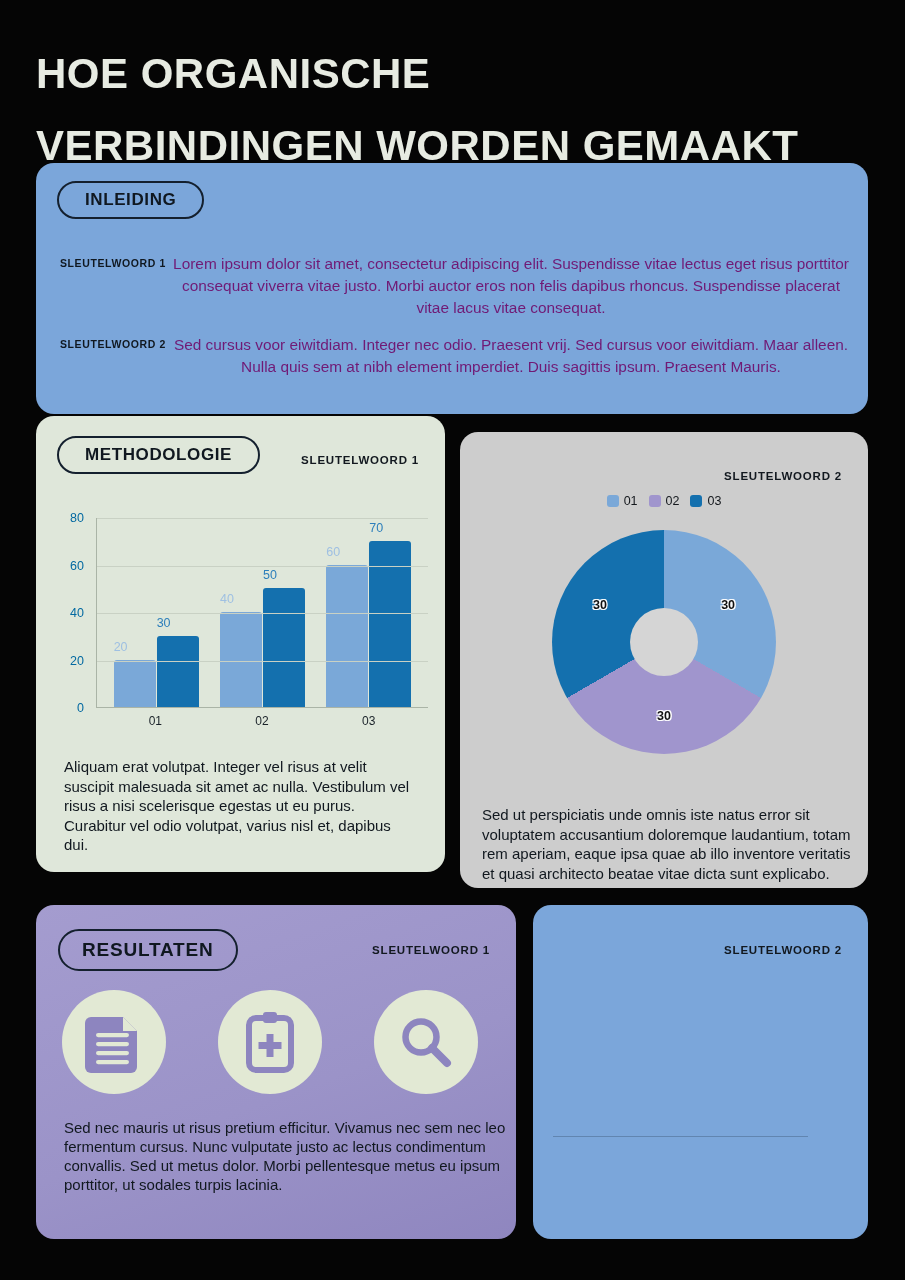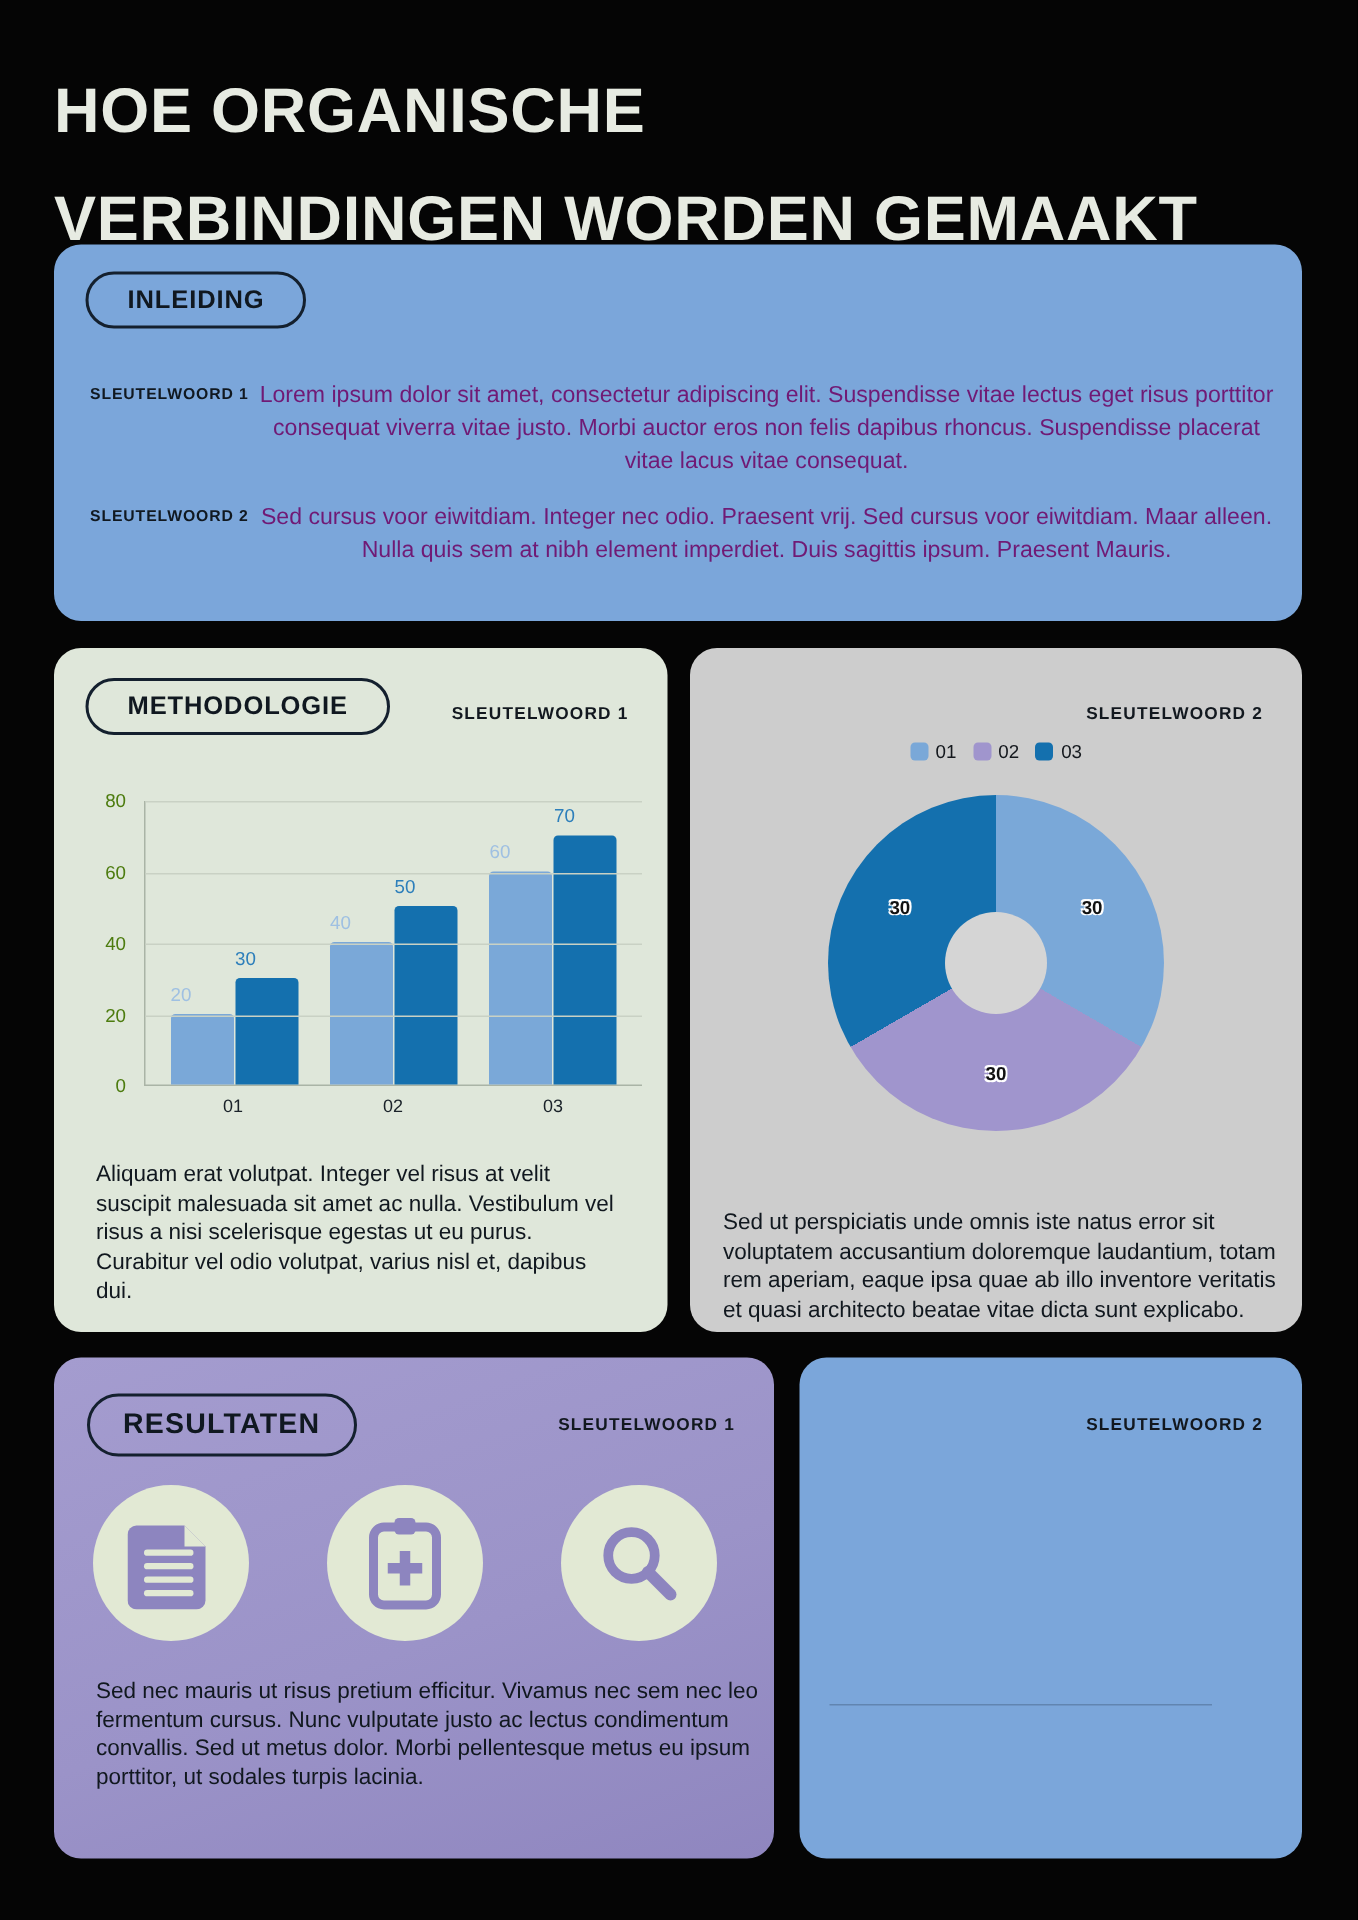--- a/index.html
+++ b/index.html
@@ -102,21 +102,21 @@
     line-height: 22px;
     color: #701a75;
     text-align: center;
   }
   #kw-row-1 { top: 90px; }
   #kw-row-2 { top: 171px; }
 
   
   #method-card {
     left: 36px;
-    top: 432px;
+    top: 416px;
     width: 409px;
     height: 456px;
     background: #dfe7da;
   }
   #method-card .pill { position: absolute; left: 21px; top: 20px; }
   #method-card .kw-corner { top: 38px; }
 
   .chart-area {
     position: absolute;
     left: 22px;
@@ -127,21 +127,21 @@
   .y-axis {
     position: absolute;
     left: 0; top: 0;
     width: 32px; height: 190px;
   }
   .y-tick {
     position: absolute;
     right: 6px;
     transform: translateY(-50%);
     font-size: 12.5px;
-    color: #4d7c0f;
+    color: #0369a1;
     font-weight: 500;
   }
   .plot {
     position: absolute;
     left: 38px; top: 0;
     right: 0; height: 190px;
     border-left: 1.3px solid #aab4a6;
     border-bottom: 1.3px solid #aab4a6;
   }
   .gridline {

